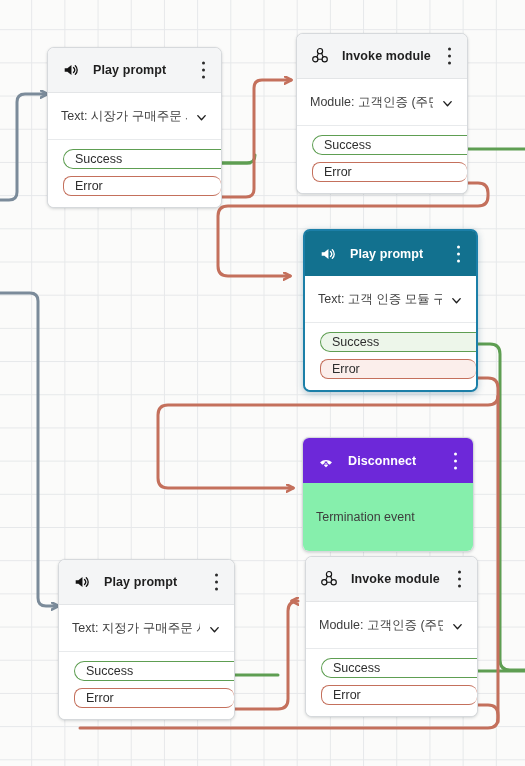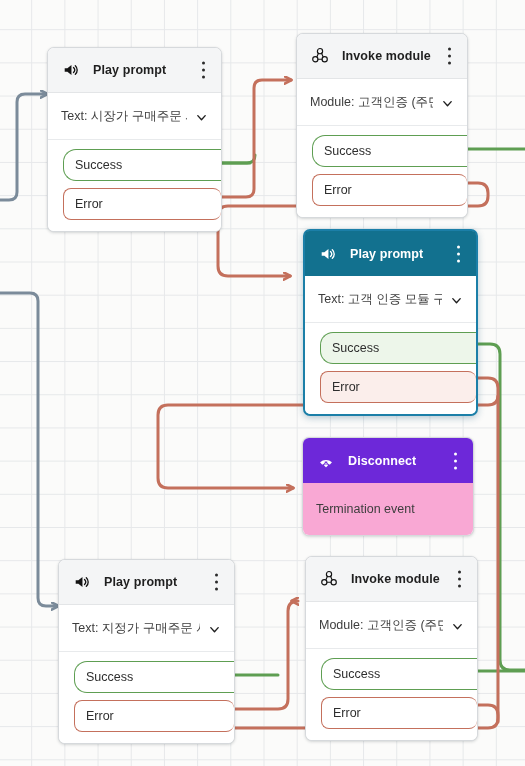--- a/index.html
+++ b/index.html
@@ -101,42 +101,42 @@
     flex: 1 1 auto;
   }
   .chev {
     flex: 0 0 auto;
     margin-left: 8px;
     width: 13px; height: 13px;
   }
 
   .ports { padding: 9px 0 11px 0; background: #fff; border-radius: 0 0 6px 6px; }
   .port {
-    height: 32px;
+    height: 20px;
     margin: 0 0 0 15px;
     display: flex; align-items: center;
     padding-left: 11px;
     font-size: 12.5px;
     color: #2e2e2e;
     border-radius: 13px 0 0 13px;
     position: relative;
   }
   .port + .port { margin-top: 7px; border-radius: 8px; }
   .port.success { border: 1px solid #5e9e52; border-right: none; }
   .port.error   { border: 1px solid #c4705c; border-right: none; }
   .node.selected .port.success { background: #edf6ea; }
   .node.selected .port.error   { background: #fbeeeb; }
 
   .term-body {
-    height: 52px;
+    height: 68px;
     display: flex; align-items: center;
     padding: 2px 13px;
     font-size: 12.5px;
     color: #3d3d3d;
-    background: #f9a8d4;
+    background: #86efac;
     border-radius: 0 0 6px 6px;
   }
 </style>
 </head>
 <body>
 
 <div id="canvas">
 
   <svg id="wires" viewBox="0 0 525 766">
     <defs>

